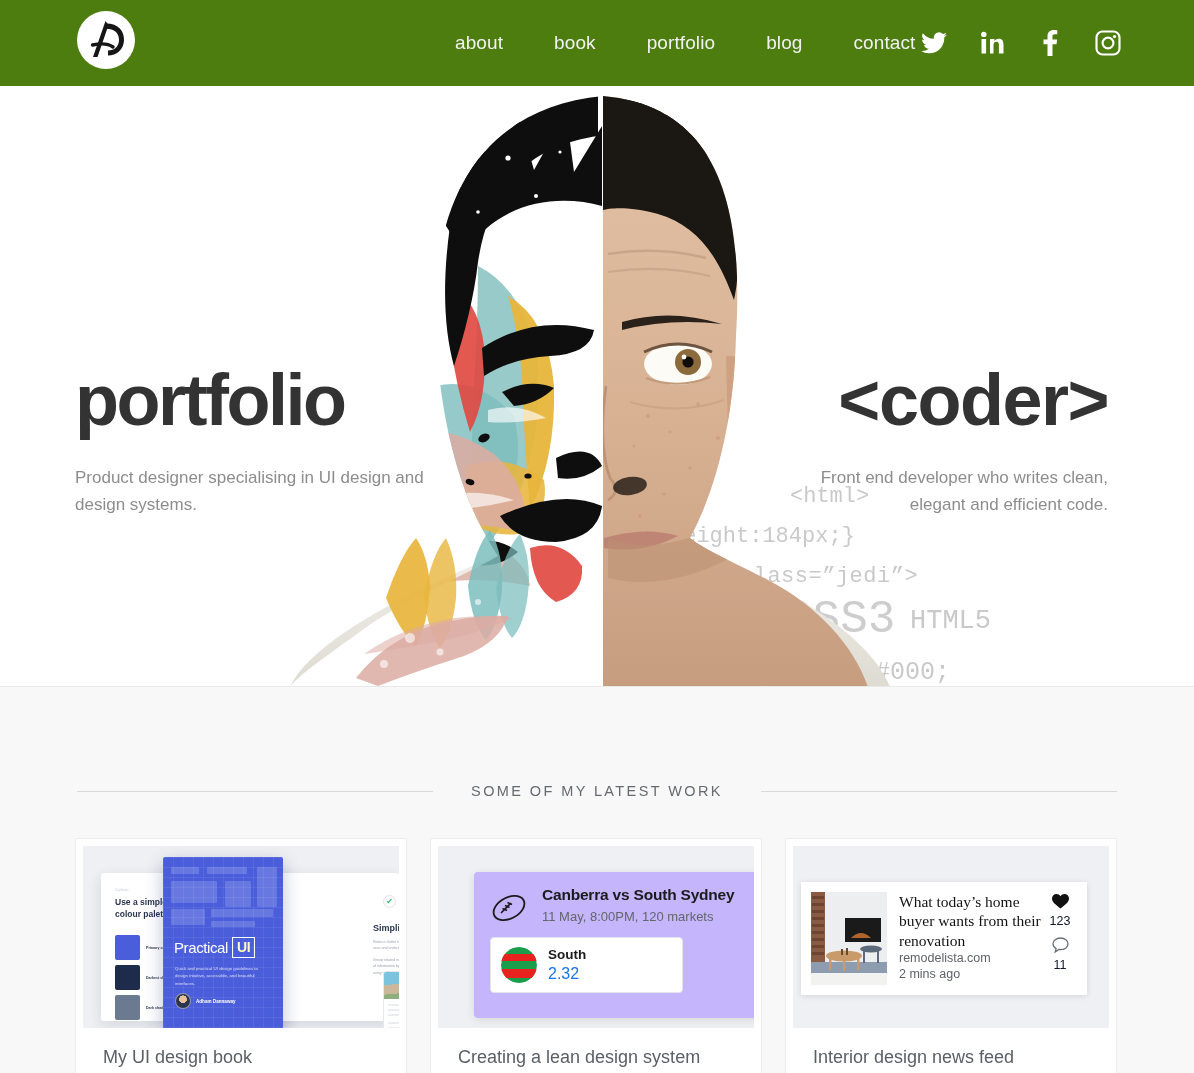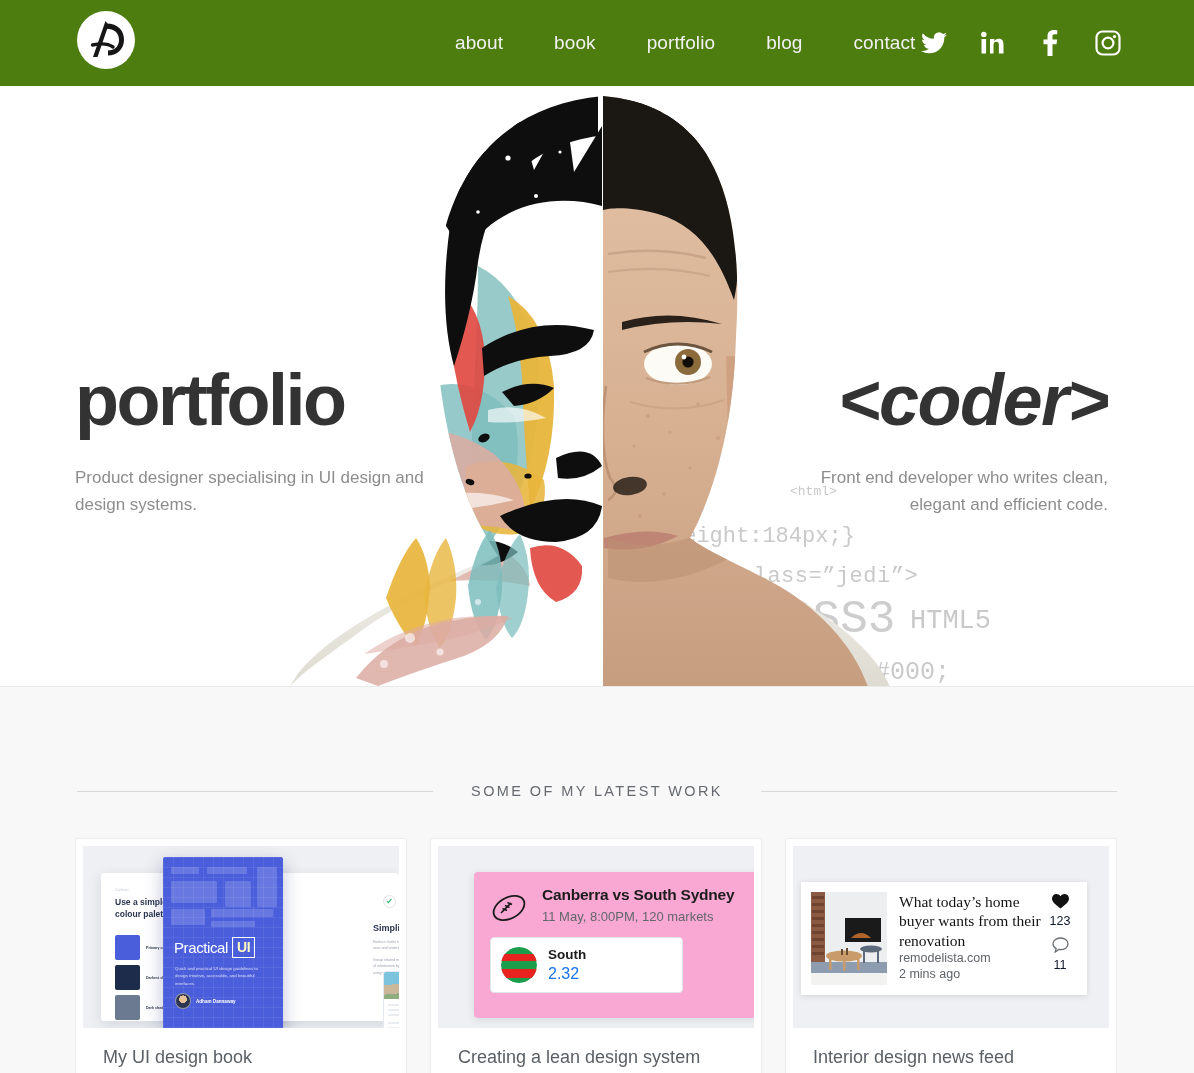--- a/index.html
+++ b/index.html
@@ -70,21 +70,21 @@
   .code-bg {
     position: absolute;
     left: 660px; top: 390px;
     width: 470px; height: 200px;
     font-family: "Liberation Mono", monospace;
     color: #c9c9c9;
     user-select: none;
     z-index: 1;
   }
   .code-bg span { position: absolute; white-space: nowrap; }
-  .cl1 { left: 130px; top: 8px;  font-size: 13px; text-align: center; }
+  .cl1 { left: 130px; top: 8px;  font-size: 22px; text-align: center; }
   .cl2 { left: 10px;  top: 48px; font-size: 22px; }
   .cl3 { left: 80px;  top: 88px; font-size: 22px; letter-spacing:.5px;}
   .cl4 { left: 125px; top: 118px; font-size: 46px; color:#cdcdcd; }
   .cl5 { left: 250px; top: 130px; font-size: 27px; }
   .cl6 { left: 125px; top: 182px; font-size: 25px; }
 
   
   .portrait {
     position: absolute;
     left: 178px; top: 0;
@@ -102,21 +102,21 @@
     position: absolute; right: 86px; top: 278px; width: 290px; z-index: 3;
     text-align: right;
   }
   .hero-title {
     font-size: 72px;
     font-weight: bold;
     color: #333333;
     letter-spacing: -2.5px;
     line-height: 1;
   }
-  .hero-title.code { letter-spacing: -1.5px; font-style: italic; }
+  .hero-title.code { letter-spacing: -1.5px; }
   .hero-sub {
     margin-top: 29px;
     font-size: 17px;
     color: #8d8d8d;
     line-height: 1.58;
   }
 
   
   .work-section {
     position: relative;
@@ -228,21 +228,21 @@
   .bk-tick {
     position:absolute; right:3px; top:22px; width:13px; height:13px; border-radius:50%;
     background:#fff; border:1px solid #e0e4ea; color:#2fbf71; font-size:8px;
     display:flex; align-items:center; justify-content:center;
   }
   .bk-ph-line { height:2px; background:#e9ecf1; margin:3px 4px; border-radius:1px; }
 
   
   .bet-card {
     position:absolute; left:36px; top:26px; width: 330px; height:146px;
-    background:#f9a8d4; border-radius:4px; box-shadow:0 2px 10px rgba(0,0,0,.1);
+    background:#c4b5fd; border-radius:4px; box-shadow:0 2px 10px rgba(0,0,0,.1);
     padding: 14px 0 0 0;
   }
   .bet-head { display:flex; align-items:flex-start; gap:14px; padding: 0 0 0 16px; }
   .bet-ball { margin-top: 7px; }
   .bet-match { font-size: 15.5px; color:#1b1b1b; font-weight:bold; letter-spacing:-.2px; }
   .bet-meta { font-size: 13px; color:#63666b; margin-top: 5px; }
   .bet-odds { display:flex; gap:10px; padding: 13px 0 0 16px; }
   .odd {
     width: 193px; height: 56px; border:1px solid #e2e4e8; border-radius:4px;
     display:flex; align-items:center; gap:11px; padding-left: 10px; cursor:pointer;

